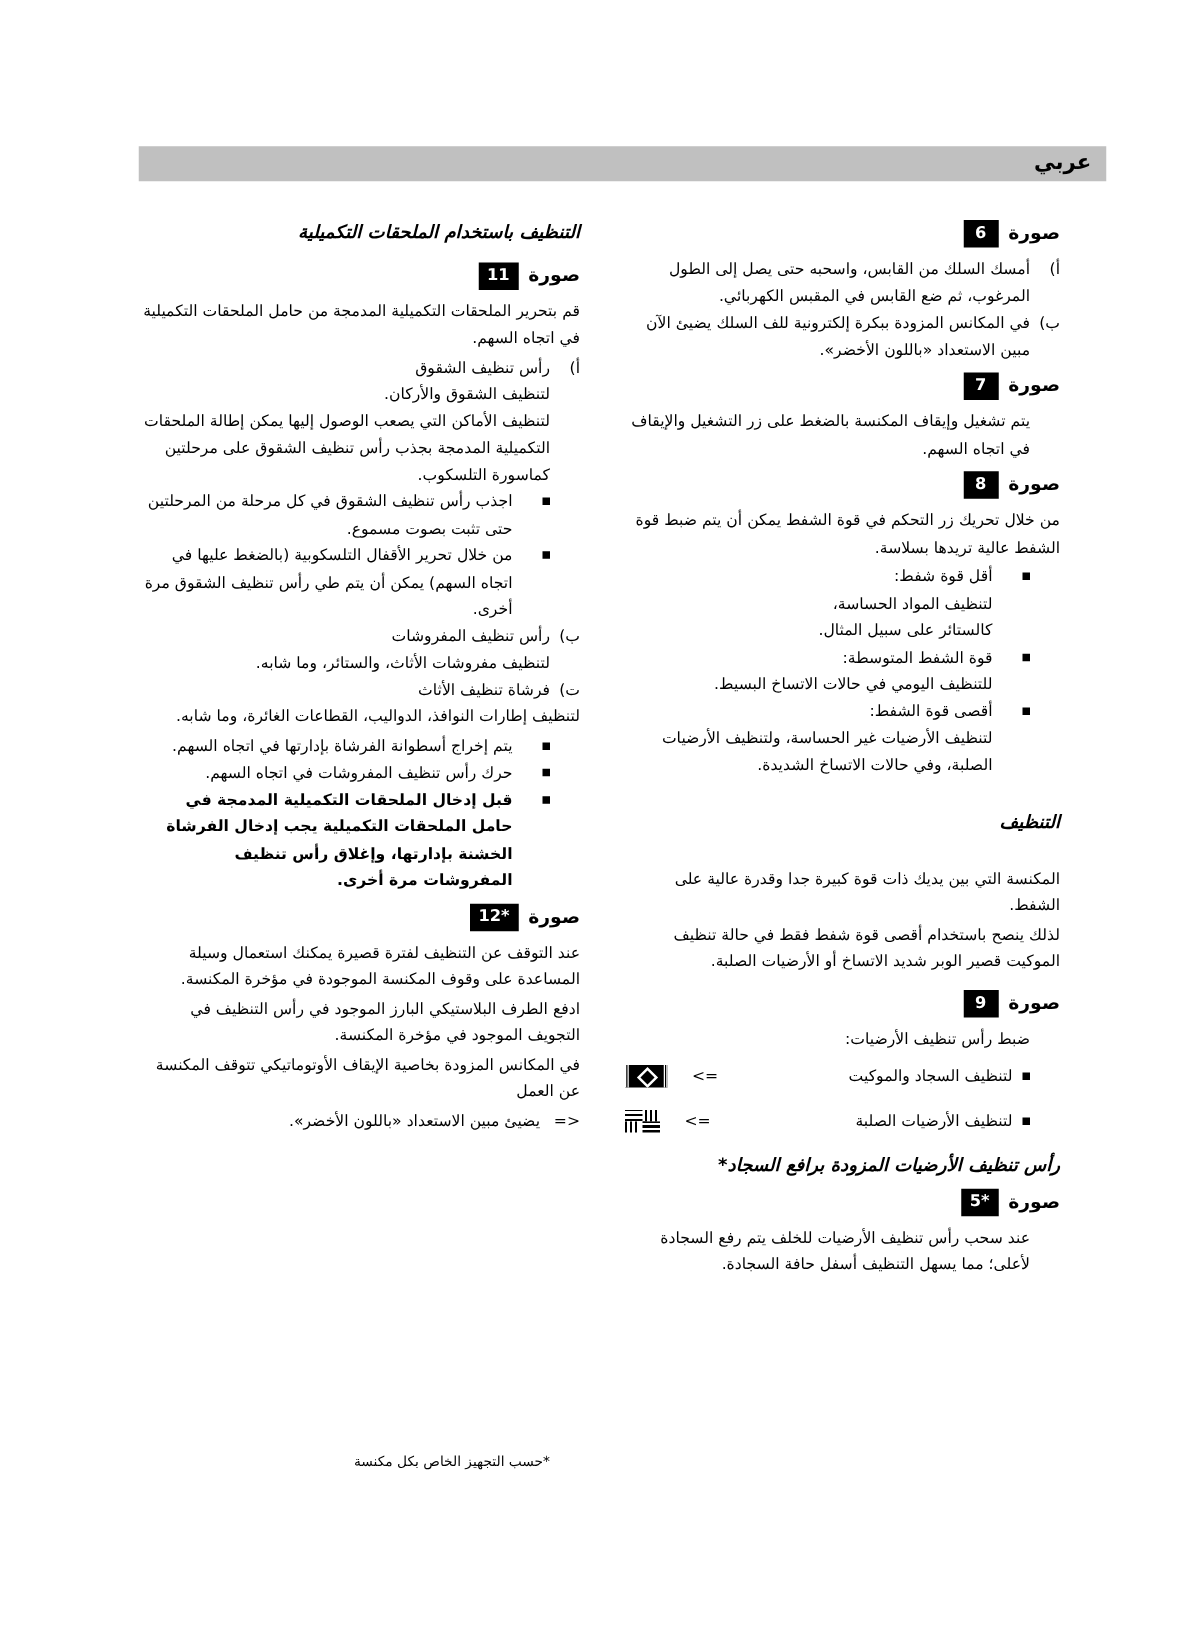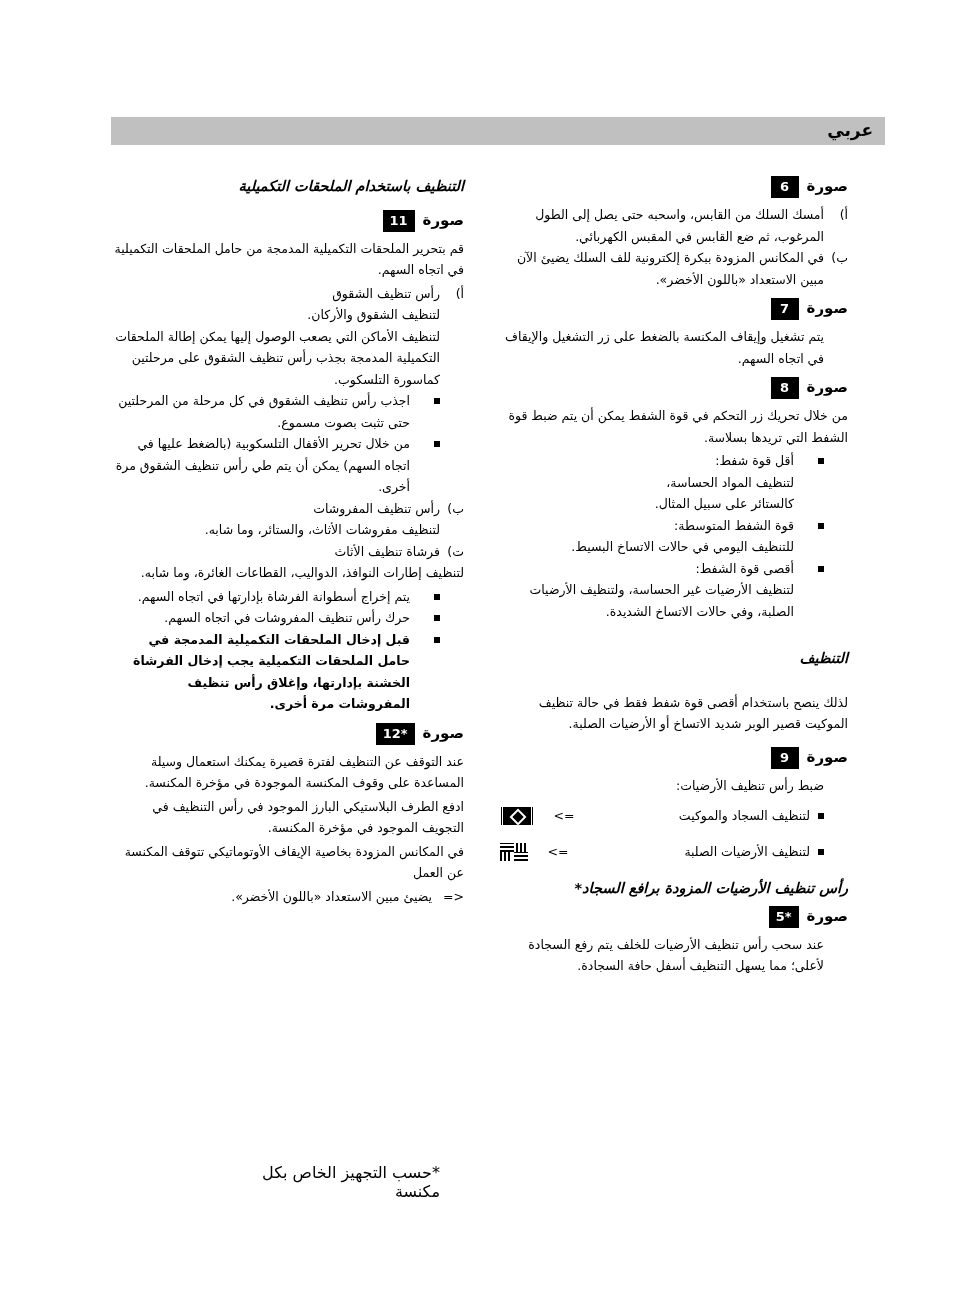--- a/index.html
+++ b/index.html
@@ -55,21 +55,21 @@
   }
   .ico-hard {
     background:
       repeating-linear-gradient(90deg, #000 0 2px, #fff 2px 4px) right top / 12px 9px no-repeat,
       repeating-linear-gradient(0deg, #000 0 2px, #fff 2px 4px) left top / 14px 9px no-repeat,
       repeating-linear-gradient(90deg, #000 0 2px, #fff 2px 4px) left bottom / 12px 9px no-repeat,
       repeating-linear-gradient(0deg, #000 0 2px, #fff 2px 4px) right bottom / 14px 9px no-repeat;
   }
   .footnote {
     position: absolute; left: 250px; top: 1163px; width: 190px; direction: rtl;
-    text-align: right; font-size: 16px;
+    text-align: right; font-size: 11px;
   }
 </style>
 </head>
 <body>
 
 <div class="header-bar">
   <span class="lang">عربي</span>
 </div>
 
 <div class="col col-right">
@@ -90,21 +90,21 @@
   <div class="fig" style="margin-top:6px">
     <span>صورة</span>
     <span class="badge">7</span>
   </div>
   <div class="para indent">يتم تشغيل وإيقاف المكنسة بالضغط على زر التشغيل والإيقاف في اتجاه السهم.</div>
 
   <div class="fig" style="margin-top:6px">
     <span>صورة</span>
     <span class="badge">8</span>
   </div>
-  <div class="para">من خلال تحريك زر التحكم في قوة الشفط يمكن أن يتم ضبط قوة الشفط التي تريدها بسلاسة.</div>
+  <div class="para">من خلال تحريك زر التحكم في قوة الشفط يمكن أن يتم ضبط قوة الشفط عالية تريدها بسلاسة.</div>
   <div class="bullet">
     <span class="sq"></span>
     <div class="body">
       <div>أقل قوة شفط:</div>
       <div>لتنظيف المواد الحساسة،</div>
       <div>كالستائر على سبيل المثال.</div>
     </div>
   </div>
   <div class="bullet">
     <span class="sq"></span>
@@ -115,20 +115,21 @@
   </div>
   <div class="bullet">
     <span class="sq"></span>
     <div class="body">
       <div>أقصى قوة الشفط:</div>
       <div>لتنظيف الأرضيات غير الحساسة، ولتنظيف الأرضيات الصلبة، وفي حالات الاتساخ الشديدة.</div>
     </div>
   </div>
 
   <div class="sec-title" style="margin-top:26px;margin-bottom:22px">التنظيف</div>
+  <div class="para">المكنسة التي بين يديك ذات قوة كبيرة جدا وقدرة عالية على الشفط.</div>
   <div class="para">لذلك ينصح باستخدام أقصى قوة شفط فقط في حالة تنظيف الموكيت قصير الوبر شديد الاتساخ أو الأرضيات الصلبة.</div>
 
   <div class="fig" style="margin-top:10px">
     <span>صورة</span>
     <span class="badge">9</span>
   </div>
   <div class="para indent">ضبط رأس تنظيف الأرضيات:</div>
   <div class="head-row">
     <span class="sq"></span>
     <span class="txt">لتنظيف السجاد والموكيت</span>

